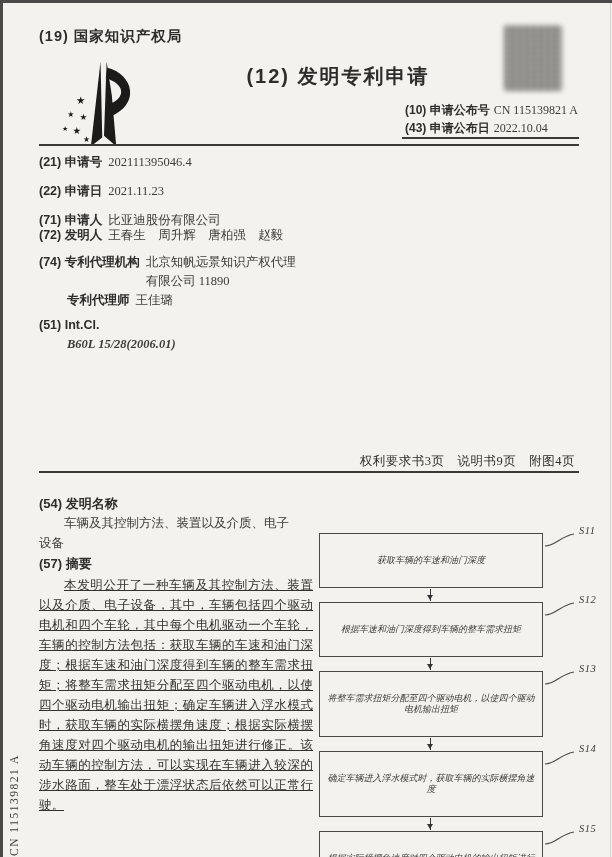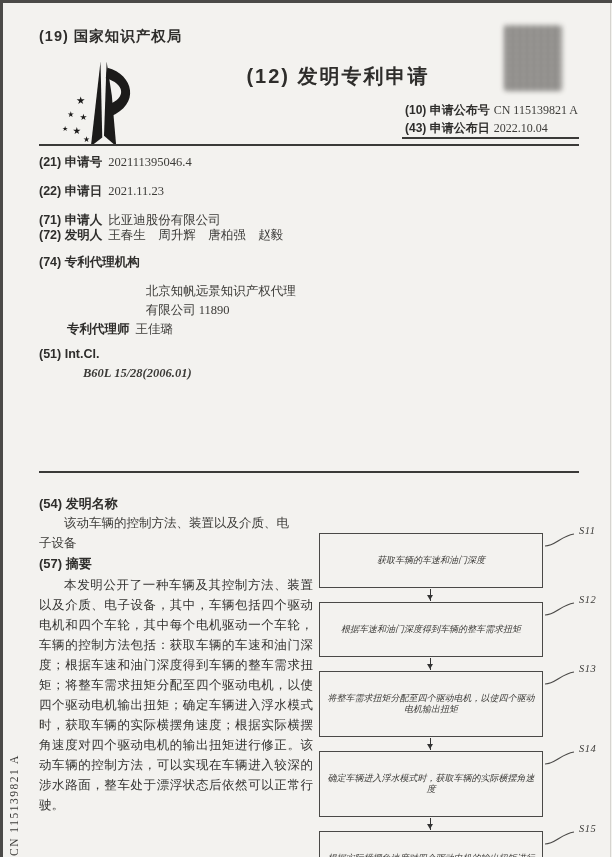--- a/index.html
+++ b/index.html
@@ -31,31 +31,31 @@
   .rule-main{position:absolute;left:36px;top:141px;width:540px;height:2px;background:#3a3a38;}
   .rule-2{position:absolute;left:36px;top:468px;width:540px;height:2px;background:#3a3a38;}
 
   .biblio{position:absolute;left:36px;top:150px;width:300px;font-size:12.5px;line-height:19px;}
   .b-row{margin-bottom:10px;}
   .b-label{font-family:"Liberation Sans","DejaVu Sans",sans-serif;font-weight:bold;margin-right:6px;}
   .row-applicant{margin-bottom:-4px;}
   .addr{margin-left:20px;width:256px;padding-left:24px;text-indent:-24px;}
   .row-inventors{margin-bottom:8px;}
   .row-agency{margin-bottom:6px;}
-  .agency-val{display:inline-block;width:152px;vertical-align:top;margin-top:29px;}
+  .agency-val{display:inline-block;width:152px;vertical-align:top;}
   .agent-line{margin-left:28px;}
-  .intcl-val{margin-left:44px;font-style:italic;font-weight:bold;}
+  .intcl-val{margin-left:28px;font-style:italic;font-weight:bold;}
 
   .pages-info{position:absolute;top:450px;right:37px;font-size:12.5px;letter-spacing:.5px;}
 
   .sec{position:absolute;left:36px;top:492px;width:274px;font-size:12.5px;}
   .sec-label{font-family:"Liberation Sans","DejaVu Sans",sans-serif;font-weight:bold;
              font-size:13px;line-height:18px;}
   .sec-title{width:258px;text-indent:2em;line-height:19.5px;margin:1px 0 2px 0;}
-  .abstract{text-indent:2em;text-align:justify;line-height:20px;color:#333230;margin-top:2px;}
+  .abstract{text-indent:2em;text-align:justify;line-height:20px;color:#333230;margin-top:2px;text-decoration:underline;}
 
   .flowchart{position:absolute;left:316px;top:518px;width:296px;padding-top:12px;}
   .fc-step{position:relative;}
   .fc-box{width:224px;box-sizing:border-box;border:1.2px solid #4a4947;background:transparent;
           padding:21px 5px;font-size:9px;line-height:11px;text-align:center;color:#3c3b38;
           min-height:19px;display:flex;align-items:center;justify-content:center;font-style:italic;}
   .fc-leader{position:absolute;left:226px;top:0px;width:30px;height:14px;}
   .fc-leader path{stroke:#4a4947;stroke-width:1.2;fill:none;}
   .fc-id{position:absolute;left:260px;top:-8px;font-size:10.5px;font-style:italic;
          color:#3c3b38;letter-spacing:.5px;}
@@ -123,25 +123,26 @@
       <div class="agent-line">
         <span class="b-label">专利代理师</span><span class="val">王佳璐</span>
       </div>
     </div>
     <div class="b-row">
       <div><span class="b-label">(51) Int.Cl.</span></div>
       <div class="intcl-val val">B60L 15/28(2006.01)</div>
     </div>
   </div>
 
+  <div class="pages-info">权利要求书3页　说明书9页　附图4页</div>
   <div class="rule-2"></div>
 
   <div class="sec">
     <div class="sec-label">(54) 发明名称</div>
-    <div class="sec-title val">该动车辆的控制方法、装置以及介质、电子设备</div>
+    <div class="sec-title val">车辆及其控制方法、装置以及介质、电子设备</div>
     <div class="sec-label">(57) 摘要</div>
     <div class="abstract">本发明公开了一种车辆及其控制方法、装置以及介质、电子设备，其中，车辆包括四个驱动电机和四个车轮，其中每个电机驱动一个车轮，车辆的控制方法包括：获取车辆的车速和油门深度；根据车速和油门深度得到车辆的整车需求扭矩；将整车需求扭矩分配至四个驱动电机，以使四个驱动电机输出扭矩；确定车辆进入浮水模式时，获取车辆的实际横摆角速度；根据实际横摆角速度对四个驱动电机的输出扭矩进行修正。该动车辆的控制方法，可以实现在车辆进入较深的涉水路面，整车处于漂浮状态后依然可以正常行驶。</div>
   </div>
 
   <div class="flowchart">
 
     <div class="fc-step">
       <div class="fc-box">获取车辆的车速和油门深度</div>
       <svg class="fc-leader" viewBox="0 0 30 14">
           <path d="M0,13 C10,13 16,3 29,1"></path>

